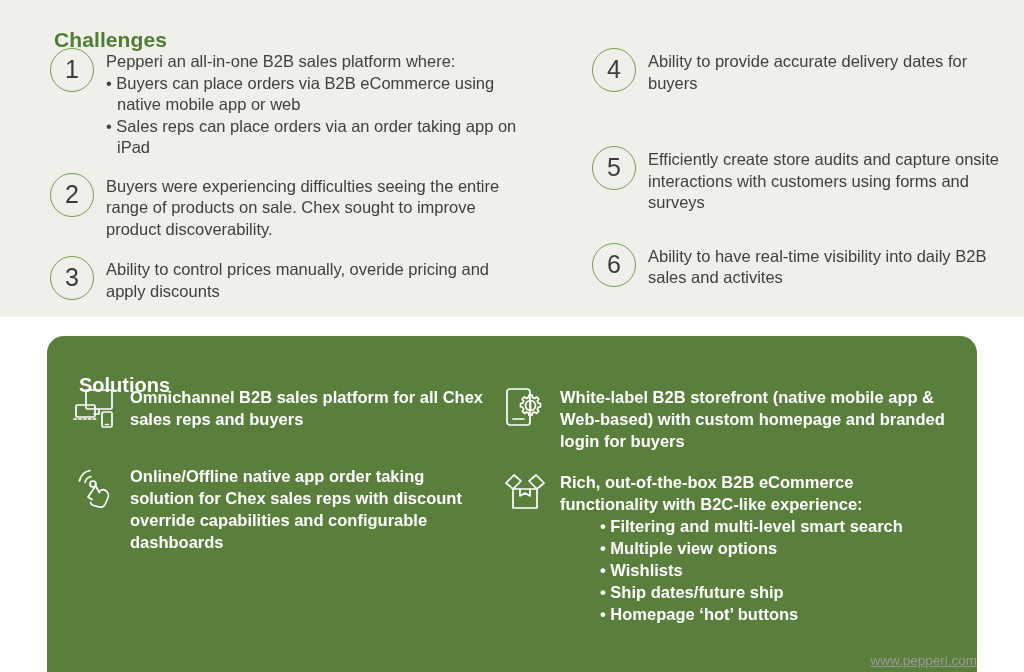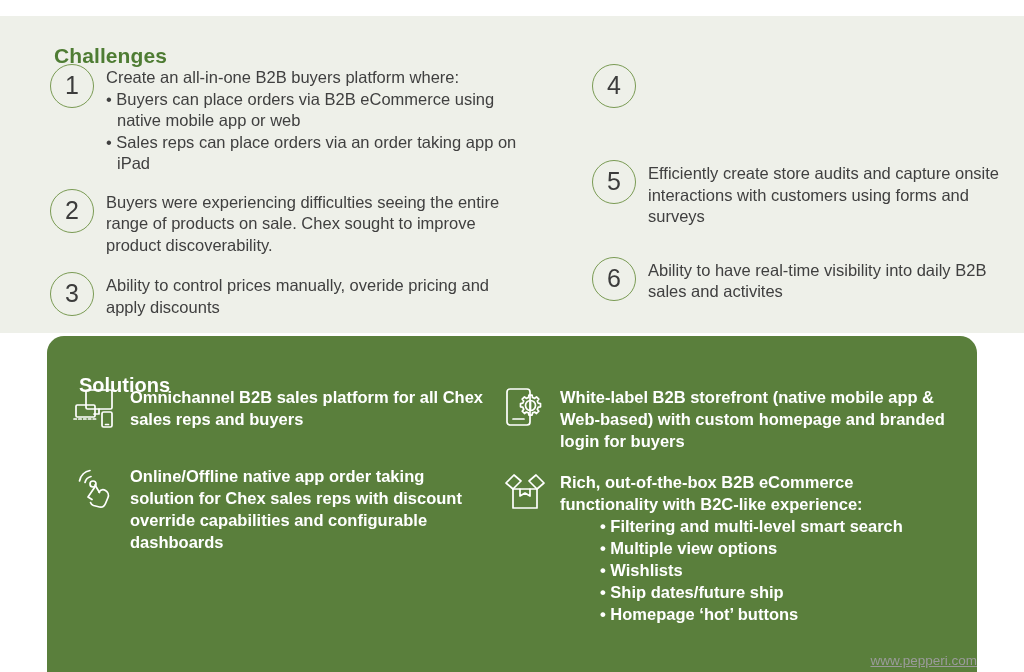--- a/index.html
+++ b/index.html
@@ -12,21 +12,21 @@
     background: #ffffff;
     font-family: "Liberation Sans", sans-serif;
     overflow: hidden;
     position: relative;
   }
 
   
   #challenges-section {
     position: absolute;
     left: 0;
-    top: 16px;
+    top: 0;
     width: 1024px;
     height: 317px;
     background: #eef0e9;
   }
   #challenges-title {
     position: absolute;
     left: 54px;
     top: 14px;
     font-size: 21px;
     font-weight: bold;
@@ -148,41 +148,42 @@
 <body>
 
 <section id="challenges-section">
   <h1 id="challenges-title">Challenges</h1>
 
   <div class="challenge-col" id="challenges-col-left">
 
     <div class="challenge-item" style="margin-bottom:14px;">
       <div class="num-circle">1</div>
       <div class="challenge-text">
-        <span>Create an all-in-one B2B buyers platform where:</span>
+        <span>Pepperi an all-in-one B2B sales platform where:</span>
         <span class="sub">• Buyers can place orders via B2B eCommerce using native mobile app or web</span>
         <span class="sub">• Sales reps can place orders via an order taking app on iPad</span>
       </div>
     </div>
 
     <div class="challenge-item" style="margin-bottom:16px;">
       <div class="num-circle">2</div>
       <div class="challenge-text">Buyers were experiencing difficulties seeing the entire range of products on sale. Chex sought to improve product discoverability.</div>
     </div>
 
     <div class="challenge-item">
       <div class="num-circle">3</div>
       <div class="challenge-text">Ability to control prices manually, overide pricing and apply discounts</div>
     </div>
   </div>
 
   <div class="challenge-col" id="challenges-col-right">
 
     <div class="challenge-item" style="margin-bottom:52px;">
       <div class="num-circle">4</div>
+      <div class="challenge-text">Ability to provide accurate delivery dates for buyers</div>
     </div>
 
     <div class="challenge-item" style="margin-bottom:29px;">
       <div class="num-circle">5</div>
       <div class="challenge-text">Efficiently create store audits and capture onsite interactions with customers using forms and surveys</div>
     </div>
 
     <div class="challenge-item">
       <div class="num-circle">6</div>
       <div class="challenge-text">Ability to have real-time visibility into daily B2B sales and activites</div>

